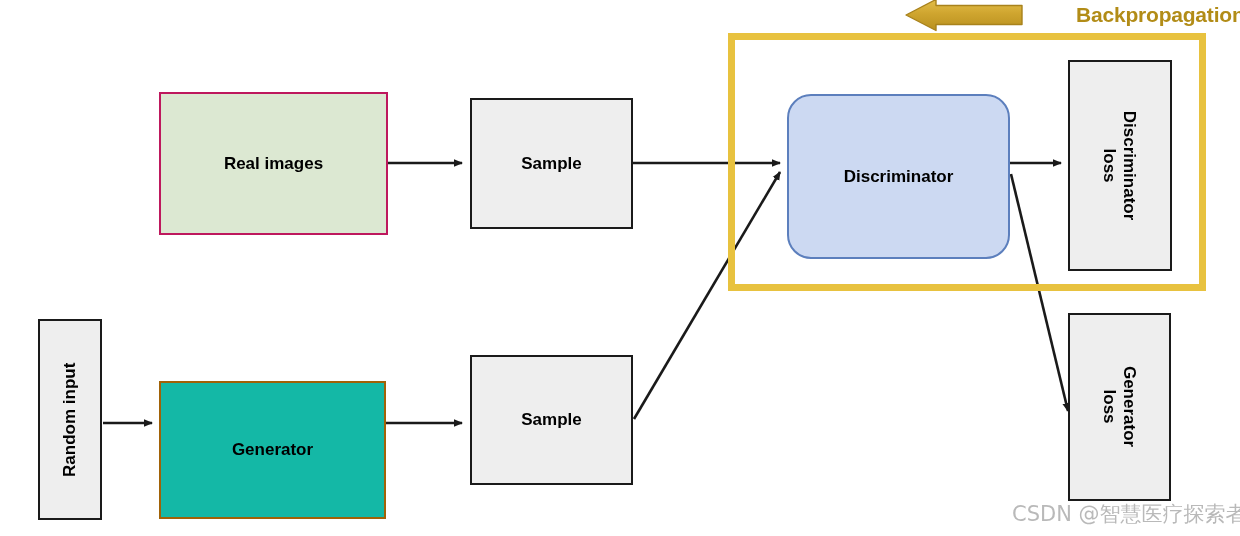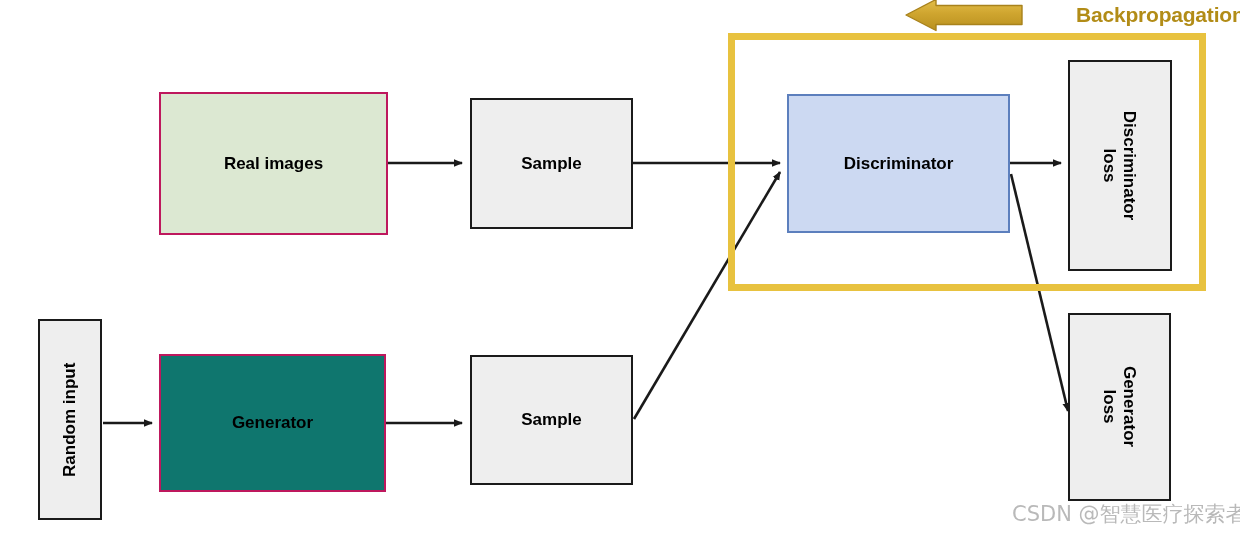--- a/index.html
+++ b/index.html
@@ -52,22 +52,23 @@
   }
   .box-grey {
     background: #eeeeee;
     border: 2px solid #1a1a1a;
   }
   .box-green {
     background: #dce8d2;
     border: 2px solid #be185d;
   }
   .box-red {
-    background: #0f766e;
-    border: 2px solid #be185d;
+    background: #14b8a6;
+    border: 2px solid #a16207;
+    margin-top: 27px;
   }
   .box-blue {
     background: #ccd9f2;
     border: 2px solid #5c7fbd;
   }
   #frame-backprop {
     position: absolute;
     box-sizing: border-box;
     border: 7px solid #e8c23f;
     background: transparent;
@@ -135,21 +136,21 @@
   </div>
 
   <div class="node box-red" style="left:159px; top:354px; width:227px; height:138px;">
     <span class="node-label">Generator</span>
   </div>
 
   <div class="node box-grey" style="left:470px; top:355px; width:163px; height:130px;">
     <span class="node-label">Sample</span>
   </div>
 
-  <div class="node box-blue" style="left:787px; top:94px; width:223px; height:139px;">
+  <div class="node box-blue" style="left:787px; top:94px; width:223px; height:165px;border-radius:24px;">
     <span class="node-label">Discriminator</span>
   </div>
 
   <div class="node box-grey vert-down" style="left:1068px; top:60px; width:104px; height:211px;">
     <span class="node-label">Discriminator
 loss</span>
   </div>
 
   <div class="node box-grey vert-down" style="left:1068px; top:313px; width:103px; height:188px;">
     <span class="node-label">Generator

